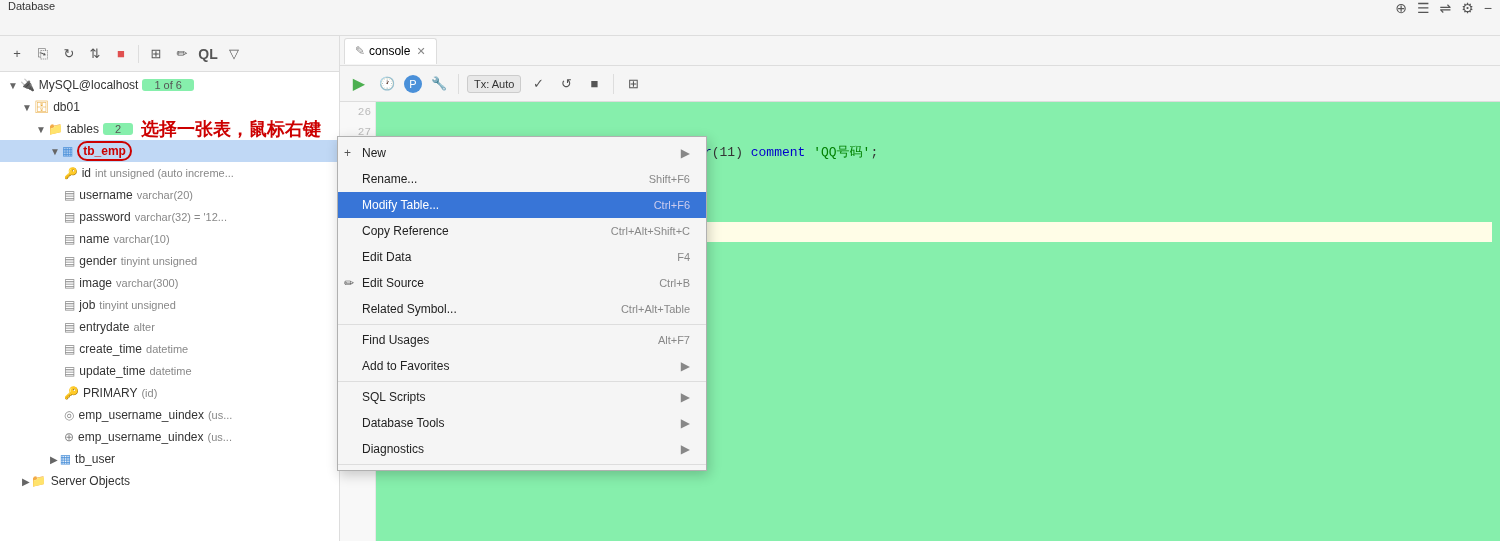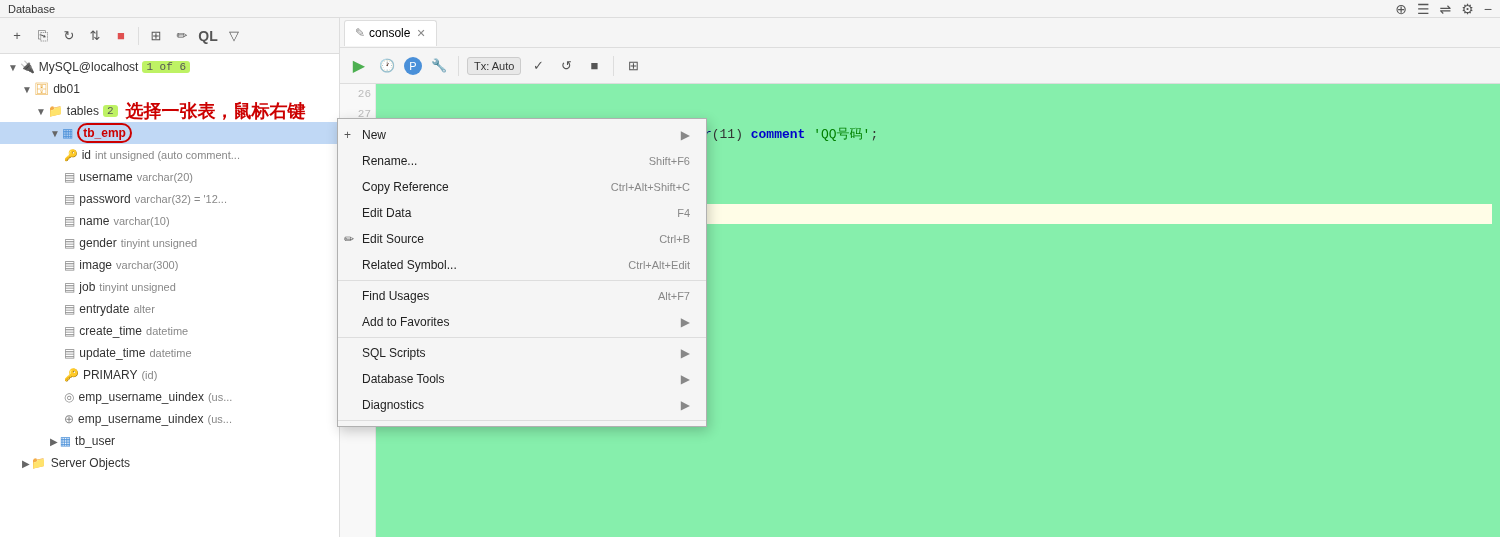--- a/index.html
+++ b/index.html
@@ -1,24 +1,24 @@
 <!DOCTYPE html>
 <html><head>
   <meta charset="utf-8">
   <style>
     * { margin: 0; padding: 0; box-sizing: border-box; }
     body { font-family: 'Segoe UI', Arial, sans-serif; font-size: 12px; background: #fff; overflow: hidden; }
 
     
     .title-bar {
-      height: 18px;
+      height: 36px;
       background: #f5f5f5;
       border-bottom: 1px solid #ddd;
       display: flex;
-      align-items: center;
+      align-items: flex-start;
       padding: 0 8px;
       font-size: 11px;
       color: #333;
     }
 
     
     .main-layout {
       display: flex;
       height: calc(541px - 22px);
     }
@@ -85,21 +85,21 @@
     .tree-icon { margin-right: 4px; font-size: 12px; }
 
     .db-icon { color: #4a90d9; }
     .folder-icon { color: #e8a838; }
     .table-icon { color: #4a90d9; }
     .col-icon { color: #888; }
     .key-icon { color: #e8a838; }
     .idx-icon { color: #888; }
     .red-circle { border: 2px solid #cc0000; border-radius: 12px; padding: 1px 4px; display: inline-block; }
     .type-text { color: #888; font-size: 11px; margin-left: 4px; }
-    .badge { background: #bef264; border-radius: 3px; padding: 0 4px; font-size: 11px; margin-left: 4px; color: #555; font-family: Liberation Mono, monospace; }
+    .badge { background: #86efac; border-radius: 3px; padding: 0 12px; font-size: 11px; margin-left: 4px; color: #555; }
     .annotation { color: #cc0000; font-weight: bold; font-size: 18px; margin-left: 8px; }
 
     
     .right-panel {
       flex: 1;
       display: flex;
       flex-direction: column;
     }
 
     .tab-bar {
@@ -191,21 +191,21 @@
     }
 
     .code-line {
       height: 20px;
       display: flex;
       align-items: center;
       white-space: pre;
     }
     .code-line.highlight-line { background: #fffde7; }
 
-    .kw { color: #0000cc; font-weight: bold; }
+    .kw { color: #0000cc; font-weight: normal; }
     .kw2 { color: #000080; }
     .str { color: #008000; }
     .plain { color: #333; }
     .purple { color: #7b11a3; }
 
     
     .context-menu {
       position: absolute;
       left: 337px;
       top: 100px;
@@ -291,21 +291,21 @@
 
       <div class="tree-item tree-indent-4 highlighted" style="position:relative;">
         <span class="chevron">▼</span>
         <span class="tree-icon table-icon">▦</span>
         <span class="red-circle" style="color:#cc0000; font-weight:bold;">tb_emp</span>
       </div>
 
       <div class="tree-item tree-indent-5">
         <span class="tree-icon" style="color:#e8a838; font-size:11px;">🔑</span>
         <span>id</span>
-        <span class="type-text">int unsigned (auto comment...</span>
+        <span class="type-text">int unsigned (auto increme...</span>
       </div>
       <div class="tree-item tree-indent-5">
         <span class="tree-icon col-icon">▤</span>
         <span>username</span>
         <span class="type-text">varchar(20)</span>
       </div>
       <div class="tree-item tree-indent-5">
         <span class="tree-icon col-icon">▤</span>
         <span>password</span>
         <span class="type-text">varchar(32) = '12...</span>
@@ -378,36 +378,40 @@
     <div class="context-menu">
       <div class="ctx-item">
         <span class="ctx-icon">+</span>
         <span>New</span>
         <span class="ctx-arrow">▶</span>
       </div>
       <div class="ctx-item">
         <span>Rename...</span>
         <span class="ctx-shortcut">Shift+F6</span>
       </div>
+      <div class="ctx-item active-item">
+        <span>Modify Table...</span>
+        <span class="ctx-shortcut">Ctrl+F6</span>
+      </div>
       <div class="ctx-item">
         <span>Copy Reference</span>
         <span class="ctx-shortcut">Ctrl+Alt+Shift+C</span>
       </div>
       <div class="ctx-item">
         <span>Edit Data</span>
         <span class="ctx-shortcut">F4</span>
       </div>
       <div class="ctx-item">
         <span class="ctx-icon">✏</span>
         <span>Edit Source</span>
         <span class="ctx-shortcut">Ctrl+B</span>
       </div>
       <div class="ctx-item">
         <span>Related Symbol...</span>
-        <span class="ctx-shortcut">Ctrl+Alt+Edit</span>
+        <span class="ctx-shortcut">Ctrl+Alt+Table</span>
       </div>
       <div class="ctx-separator"></div>
       <div class="ctx-item">
         <span>Find Usages</span>
         <span class="ctx-shortcut">Alt+F7</span>
       </div>
       <div class="ctx-item">
         <span>Add to Favorites</span>
         <span class="ctx-arrow">▶</span>
       </div>

